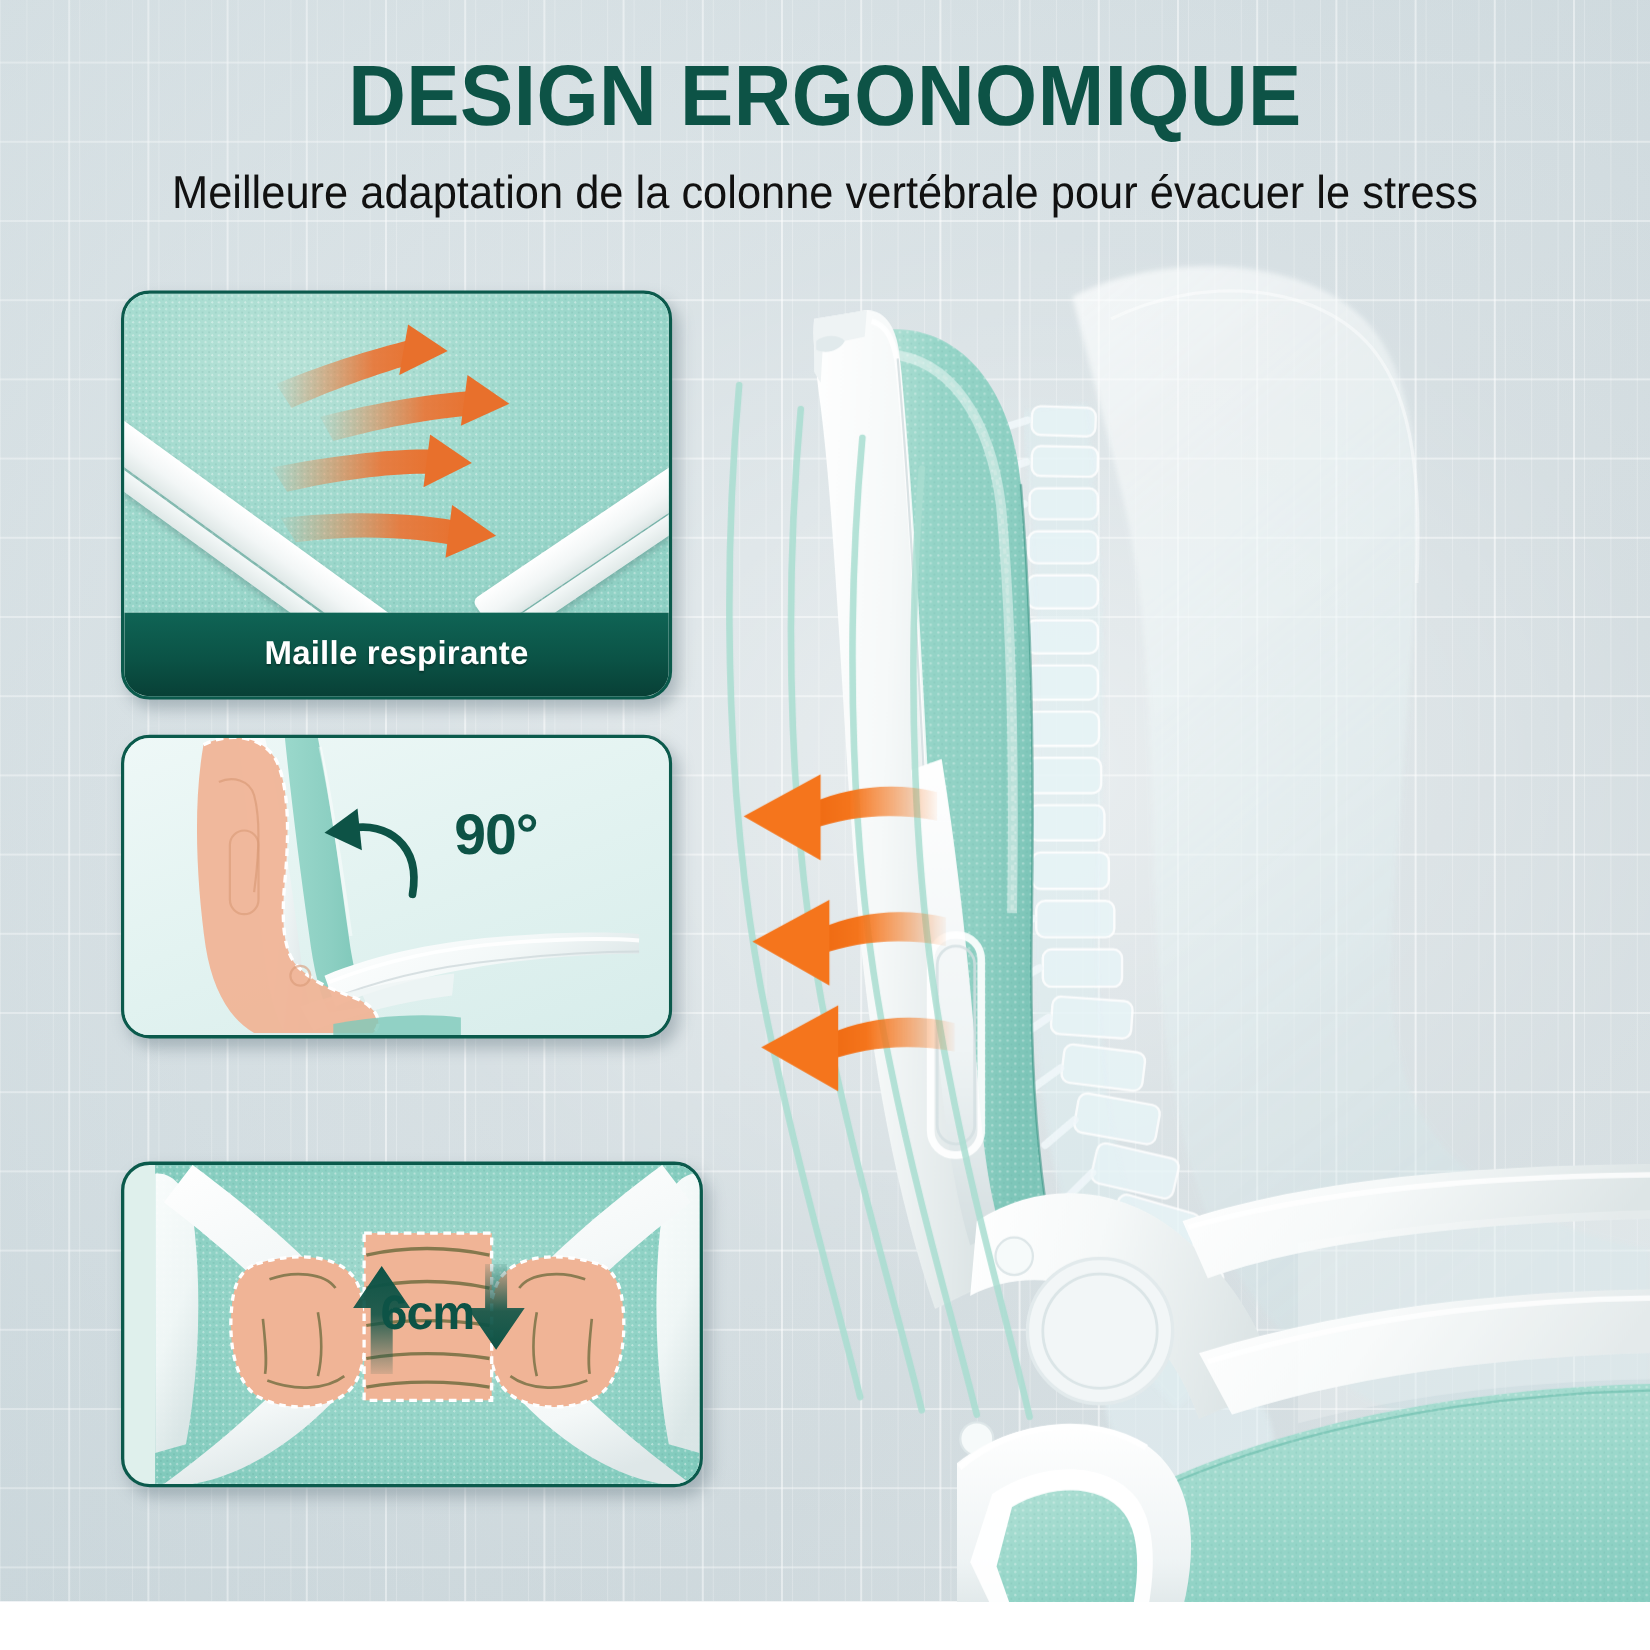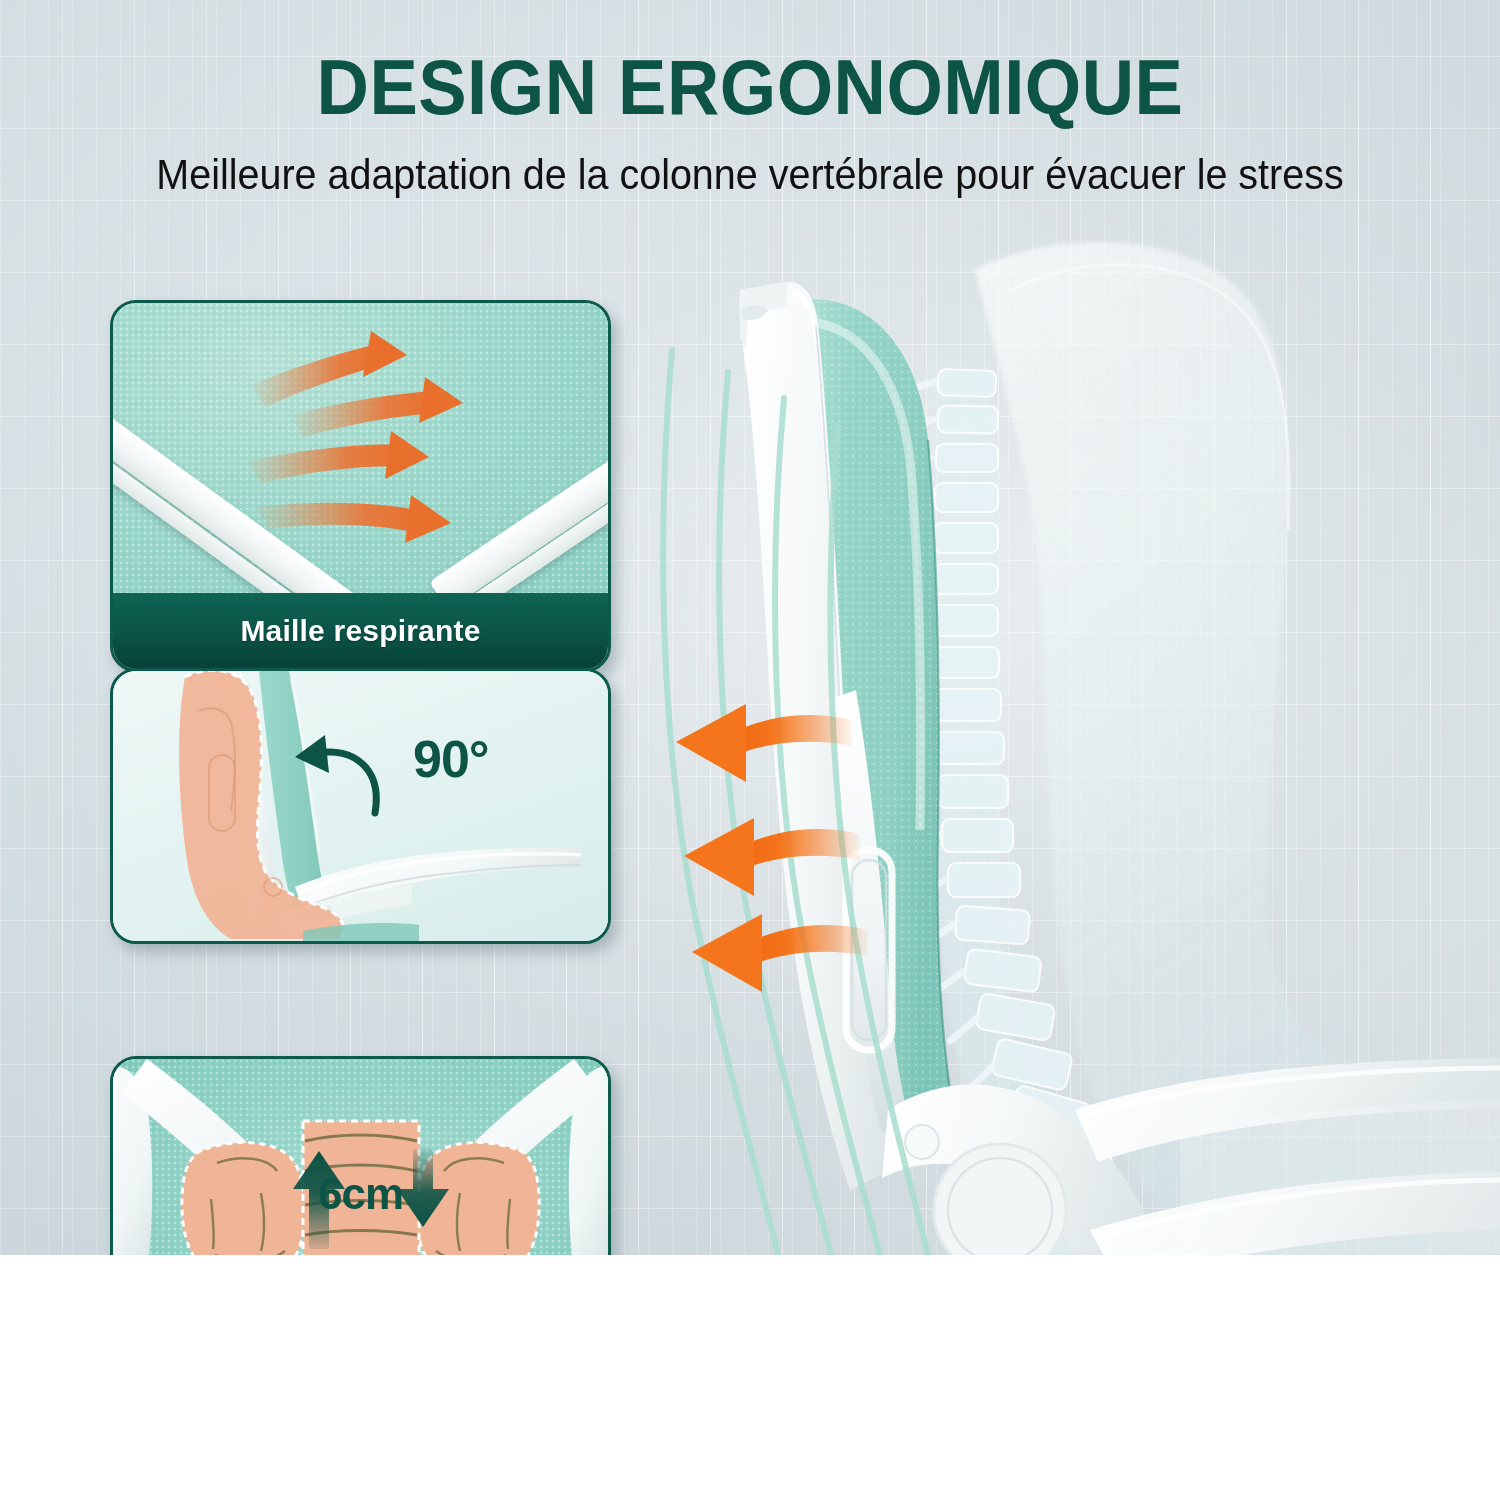--- a/index.html
+++ b/index.html
@@ -3,21 +3,21 @@
 <meta charset="utf-8">
 <style>
   html, body {
     margin: 0;
     padding: 0;
     background: #ffffff;
   }
   #page {
     position: relative;
     width: 1500px;
-    height: 1255px;
+    height: 1456px;
     overflow: hidden;
     font-family: "Liberation Sans", sans-serif;
     background:
       linear-gradient(135deg, #dde5e8 0%, #d3dde1 40%, #cfd9dd 70%, #d8e0e3 100%);
   }
 
   
   .grid-layer {
     position: absolute;
     inset: 0;
@@ -95,31 +95,31 @@
     color: #ffffff;
     font-size: 30px;
     font-weight: bold;
     display: flex;
     align-items: center;
     justify-content: center;
     letter-spacing: 0.2px;
     text-shadow: 0 1px 2px rgba(0,0,0,0.30);
   }
 
-  #card1 { top: 264px; margin-top: 36px; }
+  #card1 { top: 264px; }
   #card1 .card-media { height: 290px;
     background:
       radial-gradient(ellipse at 30% 20%, #b7e2d7 0%, #9fd9cd 45%, #8ed0c4 100%);
   }
   #card2 { top: 668px; }
   #card2 .card-media { height: 270px;
     background: linear-gradient(160deg, #eef8f7 0%, #e3f3f1 45%, #d6ecea 100%);
     padding-left: 48px;
   }
-  #card3 { top: 1056px; }
+  #card3 { top: 1056px; padding-left: 28px; }
   #card3 .card-media { height: 290px;
     background: radial-gradient(ellipse at 50% 45%, #a5dbd0 0%, #8fd2c5 60%, #7fc9bb 100%);
   }
 
   
   .mesh-tex {
     position: absolute; inset: 0;
     background-image:
       radial-gradient(circle at 2px 2px, rgba(255,255,255,0.38) 0.9px, transparent 1.1px),
       radial-gradient(circle at 5px 5px, rgba(40,110,100,0.10) 0.8px, transparent 1px);

